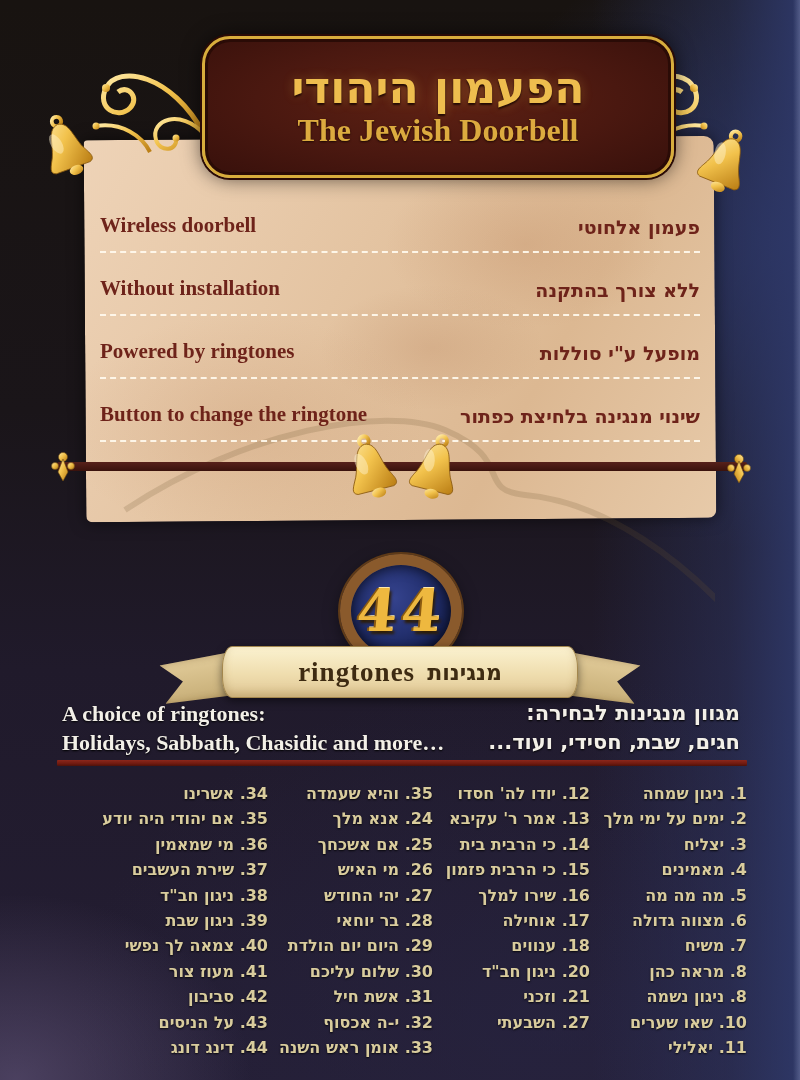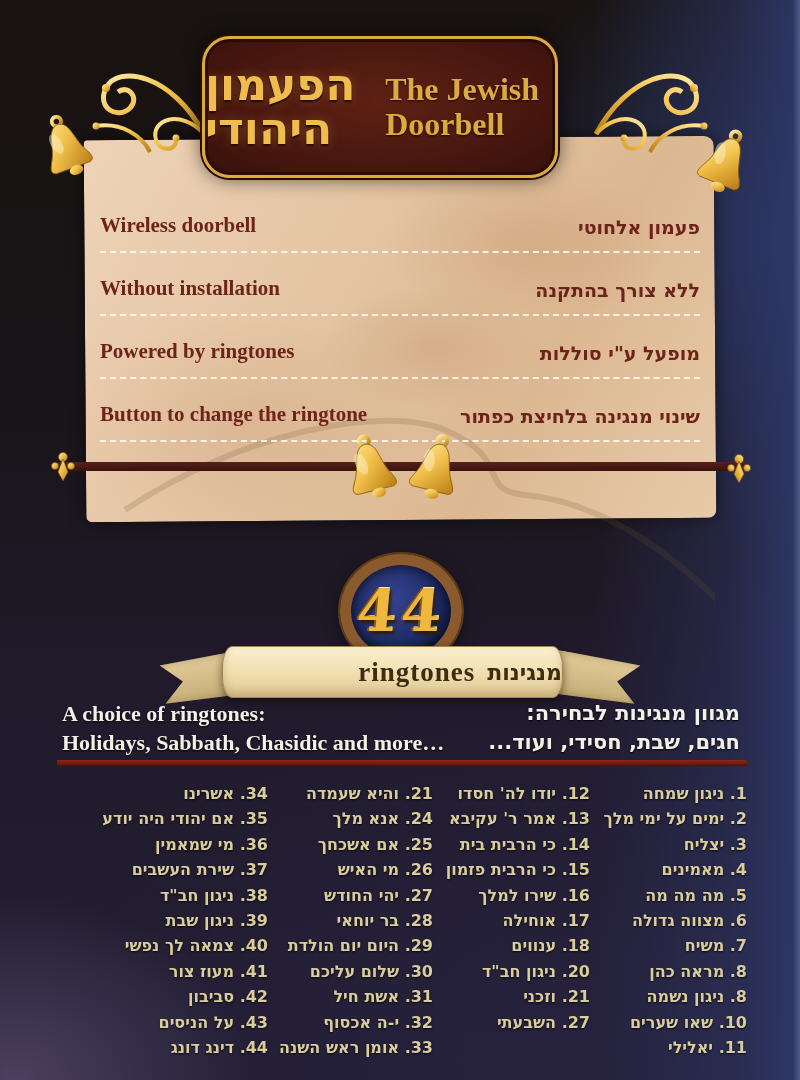--- a/index.html
+++ b/index.html
@@ -21,25 +21,25 @@
       radial-gradient(ellipse 260px 160px at 25% 75%, rgba(196,148,108,.28), transparent 70%),
       radial-gradient(ellipse 160px 90px at 55% 55%, rgba(176,122,84,.22), transparent 70%),
       linear-gradient(120deg,#eed3b7 0%,#e4c4a2 40%,#dcb892 70%,#e7caa9 100%);
     border-radius:4px 10px 8px 6px;
     box-shadow:0 0 16px rgba(0,0,0,.55);
     transform:rotate(-.4deg);
   }
   .wire{position:absolute;left:85px;top:300px;width:630px;height:420px;pointer-events:none;opacity:.55;}
   
   .plaque{
-    position:absolute;left:202px;top:36px;width:356px;height:142px;box-sizing:border-box;
+    position:absolute;left:202px;top:36px;width:472px;height:142px;box-sizing:border-box;
     background:radial-gradient(ellipse at 50% 45%, #5e2113 0%, #4a1810 55%, #37100b 100%);
     border:3px solid #d8ad3c;border-radius:28px;
     box-shadow:0 0 0 2px #2a0b06, inset 0 0 0 3px #2a0b06, 0 0 20px rgba(0,0,0,.65);
-    display:flex;align-items:center;justify-content:center;gap:3px;
+    display:flex;flex-direction:column;align-items:center;justify-content:center;gap:3px;
   }
   .title-he{font-family:"DejaVu Serif","DejaVu Sans",serif;font-size:44px;font-weight:bold;color:#eebd4e;
     text-shadow:0 2px 2px #230a04, 0 0 12px rgba(255,200,80,.25);line-height:1;}
   .title-en{font-family:"Liberation Serif",serif;font-size:32px;font-weight:bold;color:#dcab3f;
     text-shadow:0 1px 2px #1d0802;line-height:1.1;}
   
   .flourish{position:absolute;width:132px;height:122px;}
   .flourish.left{left:84px;top:50px;}
   .flourish.right{left:584px;top:50px;transform:scaleX(-1);}
   .bell{position:absolute;}
@@ -71,26 +71,26 @@
   .badge-num{font-family:"DejaVu Serif",serif;font-weight:bold;font-size:58px;color:#eeb83f;
     letter-spacing:4px;transform:skewX(-5deg);
     text-shadow:-2px 0 0 #8a5a10, 2px 3px 3px #2e1d03, 0 -1px 0 #ffe8a8;}
   
   .ribbon{position:absolute;left:164px;top:636px;width:472px;height:74px;}
   .ribbon-tail{position:absolute;top:20px;width:86px;height:44px;background:linear-gradient(180deg,#e2cc9a,#c6ad76);
     box-shadow:inset 0 0 8px rgba(90,60,20,.45);}
   .ribbon-tail.left{left:-2px;clip-path:polygon(0 6%,100% 0,100% 100%,0 94%,24% 50%);transform:rotate(-9deg);}
   .ribbon-tail.right{right:-2px;clip-path:polygon(0 0,100% 6%,76% 50%,100% 94%,0 100%);transform:rotate(9deg);}
   .ribbon-band{
-    position:absolute;left:58px;right:73px;top:10px;height:50px;
+    position:absolute;left:58px;right:58px;top:10px;height:50px;
     background:linear-gradient(180deg,#fbf2d0 0%,#efddae 55%,#dec globalization 100%);
     background:linear-gradient(180deg,#fbf2d0 0%,#efddae 55%,#dfc795 100%);
     border:1px solid #a3874e;border-radius:10px/22px;
     box-shadow:0 3px 8px rgba(0,0,0,.5), inset 0 -4px 8px rgba(150,115,55,.35);
-    display:flex;align-items:center;justify-content:flex-end;gap:12px;
+    display:flex;align-items:center;justify-content:center;gap:12px;
   }
   .ribbon-en{font-family:"Liberation Serif",serif;font-weight:bold;font-size:27px;color:#3e2b12;letter-spacing:1px;}
   .ribbon-he{font-size:22px;font-weight:bold;color:#3e2b12;}
   
   .choice{position:absolute;left:62px;right:60px;top:699px;display:flex;justify-content:space-between;}
   .choice-en{font-family:"Liberation Serif",serif;font-weight:bold;font-size:22px;line-height:29px;color:#f3f0e8;
     text-shadow:0 1px 2px #000;}
   .choice-he{direction:rtl;text-align:right;font-weight:bold;font-size:21px;line-height:29px;color:#f3f0e8;
     text-shadow:0 1px 2px #000;}
   .rule-red{position:absolute;left:57px;top:760px;width:690px;height:6px;
@@ -247,21 +247,21 @@
         <div class="rt-item">14. כי הרבית בית</div>
         <div class="rt-item">15. כי הרבית פזמון</div>
         <div class="rt-item">16. שירו למלך</div>
         <div class="rt-item">17. אוחילה</div>
         <div class="rt-item">18. ענווים</div>
         <div class="rt-item">20. ניגון חב"ד</div>
         <div class="rt-item">21. וזכני</div>
         <div class="rt-item">27. השבעתי</div>
       </div>
     <div class="rt-col">
-        <div class="rt-item">21. והיא שעמדה</div>
+        <div class="rt-item">35. והיא שעמדה</div>
         <div class="rt-item">24. אנא מלך</div>
         <div class="rt-item">25. אם אשכחך</div>
         <div class="rt-item">26. מי האיש</div>
         <div class="rt-item">27. יהי החודש</div>
         <div class="rt-item">28. בר יוחאי</div>
         <div class="rt-item">29. היום יום הולדת</div>
         <div class="rt-item">30. שלום עליכם</div>
         <div class="rt-item">31. אשת חיל</div>
         <div class="rt-item">32. י-ה אכסוף</div>
         <div class="rt-item">33. אומן ראש השנה</div>

